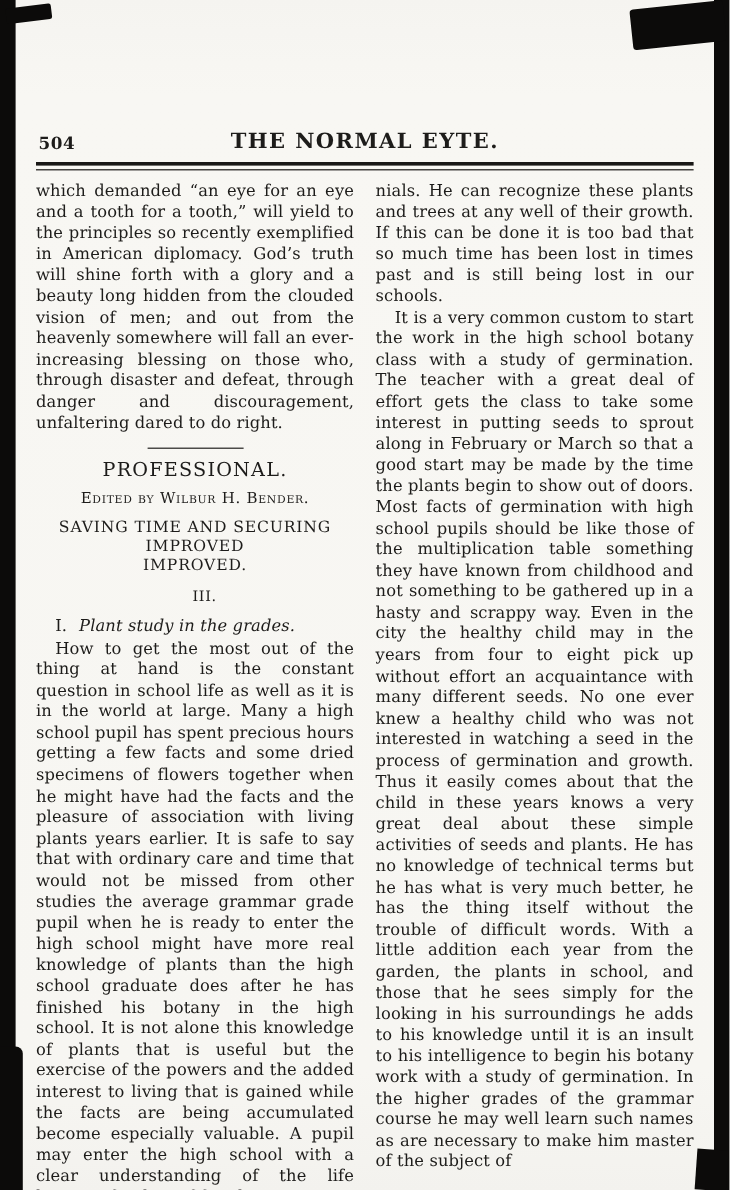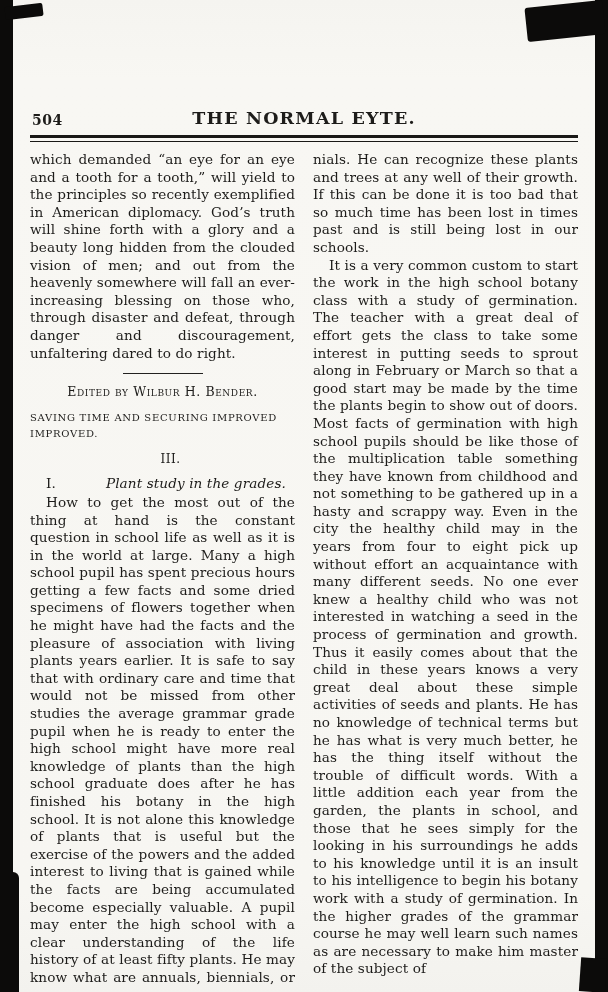--- a/index.html
+++ b/index.html
@@ -83,37 +83,37 @@
     text-indent: 0 !important;
   }
   .editor-line {
     text-align: center;
     font-variant: small-caps;
     font-size: 12.5px;
     letter-spacing: 0.6px;
     margin-bottom: 9px;
   }
   .series-line {
-    text-align: left;
-    font-size: 10px;
+    text-align: center;
+    font-size: 13px;
     letter-spacing: 0.7px;
     line-height: 16px;
   }
   .part-number {
     text-align: center;
     font-size: 12px;
     margin: 9px 0 7px 0;
     letter-spacing: 0.5px;
   }
   .subsection {
     text-indent: 16px;
     margin-bottom: 1px;
   }
   .subsection .subsection-num { font-style: normal; margin-right: 10px; }
-  .subsection .subsection-title { font-style: italic; margin-left: 40px; }
+  .subsection .subsection-title { font-style: italic; }
   .subheading {
     text-indent: 16px;
     font-style: italic;
     margin: 2px 0 2px 0;
   }
 </style>
 </head>
 <body>
 
 <div class="scan">
@@ -134,20 +134,21 @@
 
     <div class="header-rule"></div>
 
     <main class="columns">
 
       <section class="col">
         <p class="continuation">which demanded “an eye for an eye and a tooth for a tooth,” will yield to the principles so recently exemplified in American diplomacy.  God’s truth will shine forth with a glory and a beauty long hidden from the clouded vision of men; and out from the heavenly somewhere will fall an ever-increasing blessing on those who, through disaster and defeat, through danger and discouragement, unfaltering dared to do right.</p>
 
         <div class="divider"></div>
 
+        <p class="section-title">PROFESSIONAL.</p>
 
         <div class="editor-line">Edited by Wilbur H. Bender.</div>
 
         <div class="series-line">
           <span>SAVING TIME AND SECURING IMPROVED</span><br>
           <span>IMPROVED.</span>
         </div>
 
         <p class="part-number">III.</p>
 

